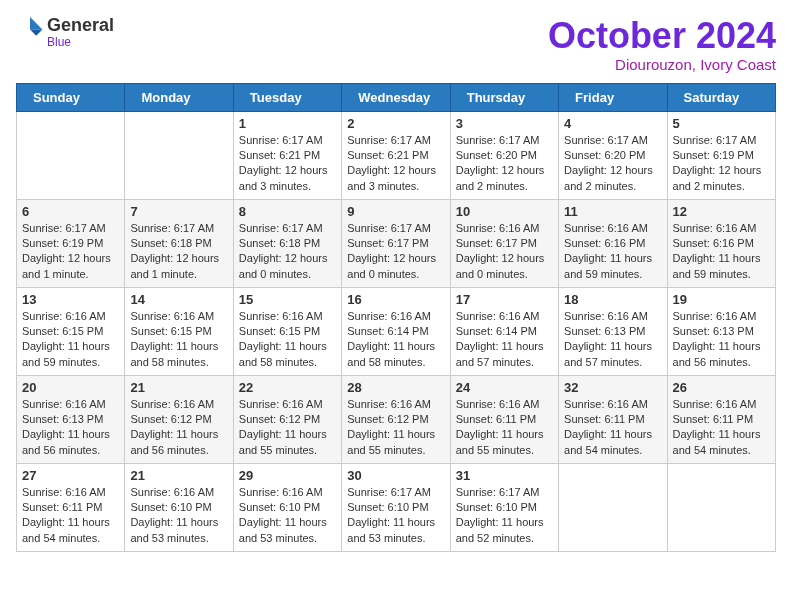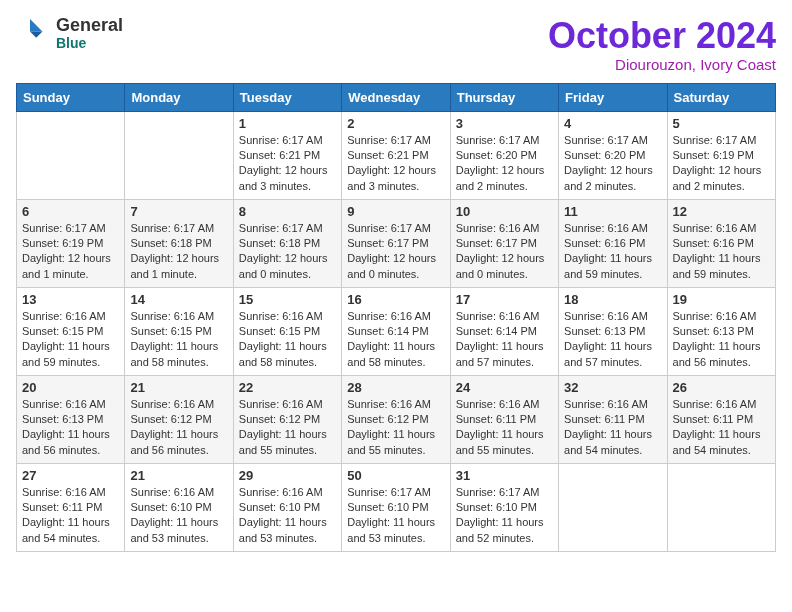--- a/index.html
+++ b/index.html
@@ -16,21 +16,21 @@
     }
     .header {
       display: flex;
       justify-content: space-between;
       align-items: flex-start;
       margin-bottom: 10px;
     }
     .logo {
       display: flex;
       align-items: center;
-      gap: 12px;
+      gap: 3px;
     }
     .logo-icon {
       width: 28px;
       height: 28px;
       margin-top: -4px;
     }
     .title-block {
       text-align: right;
     }
     .month-title {
@@ -45,21 +45,21 @@
     }
     .calendar {
       width: 100%;
       border-collapse: collapse;
       font-size: 11px;
     }
     .calendar thead tr th {
       background: #2a7abf;
       color: #fff;
       text-align: left;
-      padding: 6px 6px;
+      padding: 6px 16px;
       font-size: 13px;
       font-weight: bold;
       border: 1px solid #1a5a9f;
     }
     .calendar tbody tr td {
       border: 1px solid #ccc;
       vertical-align: top;
       padding: 4px 5px;
       width: calc(100% / 7);
       min-height: 80px;
@@ -93,21 +93,21 @@
   <div class="header">
     <div class="logo">
       <div>
         <svg class="logo-icon" viewBox="0 0 36 36">
           <polygon points="18,4 34,20 18,20" fill="#2a7abf"></polygon>
           <polygon points="18,20 34,20 26,28" fill="#1a5a9f"></polygon>
         </svg>
       </div>
       <div style="display:flex;flex-direction:column;line-height:1.1">
         <span style="font-size:18px;font-weight:bold;color:#333">General</span>
-        <span style="font-size:14px;font-weight:bold;color:#0f766e">Blue</span>
+        <span style="font-size:12px;font-weight:normal;color:#6d28d9">Blue</span>
       </div>
     </div>
     <div class="title-block">
       <div class="month-title">October 2024</div>
       <div class="location">Diourouzon, Ivory Coast</div>
     </div>
   </div>
 
   <table class="calendar">
     <thead>
@@ -301,21 +301,21 @@
 Sunset: 6:10 PM
 Daylight: 11 hours and 53 minutes.</div>
           </td>
           <td>
             <div class="day-number">29</div>
             <div class="day-detail" style="white-space: pre-line;">Sunrise: 6:16 AM
 Sunset: 6:10 PM
 Daylight: 11 hours and 53 minutes.</div>
           </td>
           <td>
-            <div class="day-number">50</div>
+            <div class="day-number">30</div>
             <div class="day-detail" style="white-space: pre-line;">Sunrise: 6:17 AM
 Sunset: 6:10 PM
 Daylight: 11 hours and 53 minutes.</div>
           </td>
           <td>
             <div class="day-number">31</div>
             <div class="day-detail" style="white-space: pre-line;">Sunrise: 6:17 AM
 Sunset: 6:10 PM
 Daylight: 11 hours and 52 minutes.</div>
           </td>

